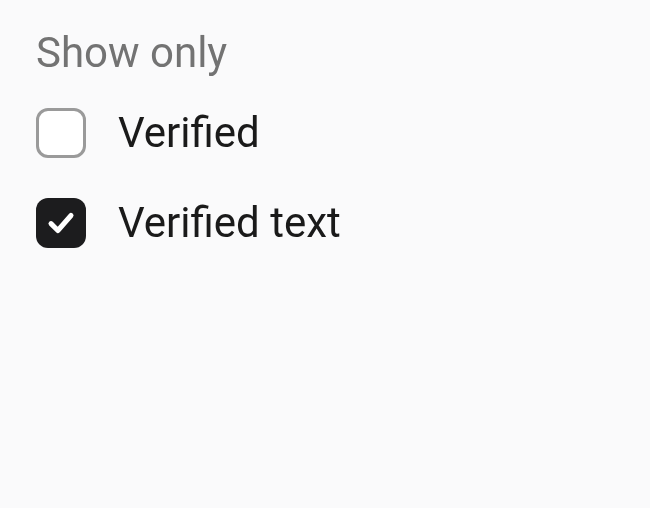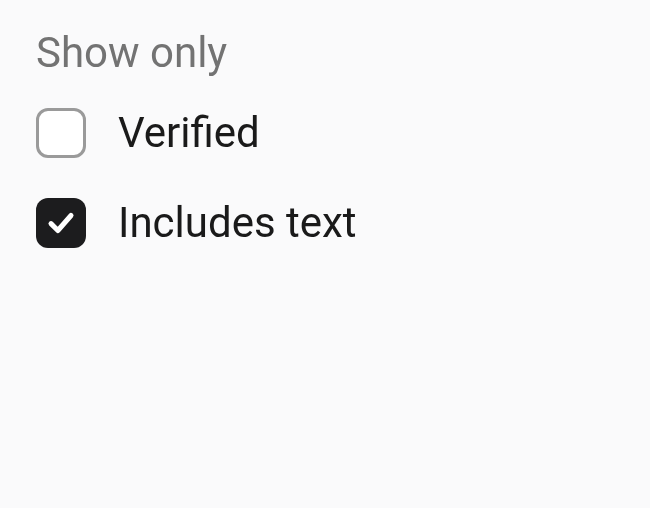--- a/index.html
+++ b/index.html
@@ -71,16 +71,16 @@
     <span class="option-label">Verified</span>
   </div>
 
 
   <div class="option-row">
     <div class="checkbox checked">
       <svg viewBox="0 0 24 24" fill="none" stroke="#ffffff" stroke-width="4" stroke-linecap="round" stroke-linejoin="round">
         <polyline points="4 12.5 9.5 18 20 6"></polyline>
       </svg>
     </div>
-    <span class="option-label">Includes text</span>
+    <span class="option-label">Verified text</span>
   </div>
 
 </div>
 
 </body></html>

